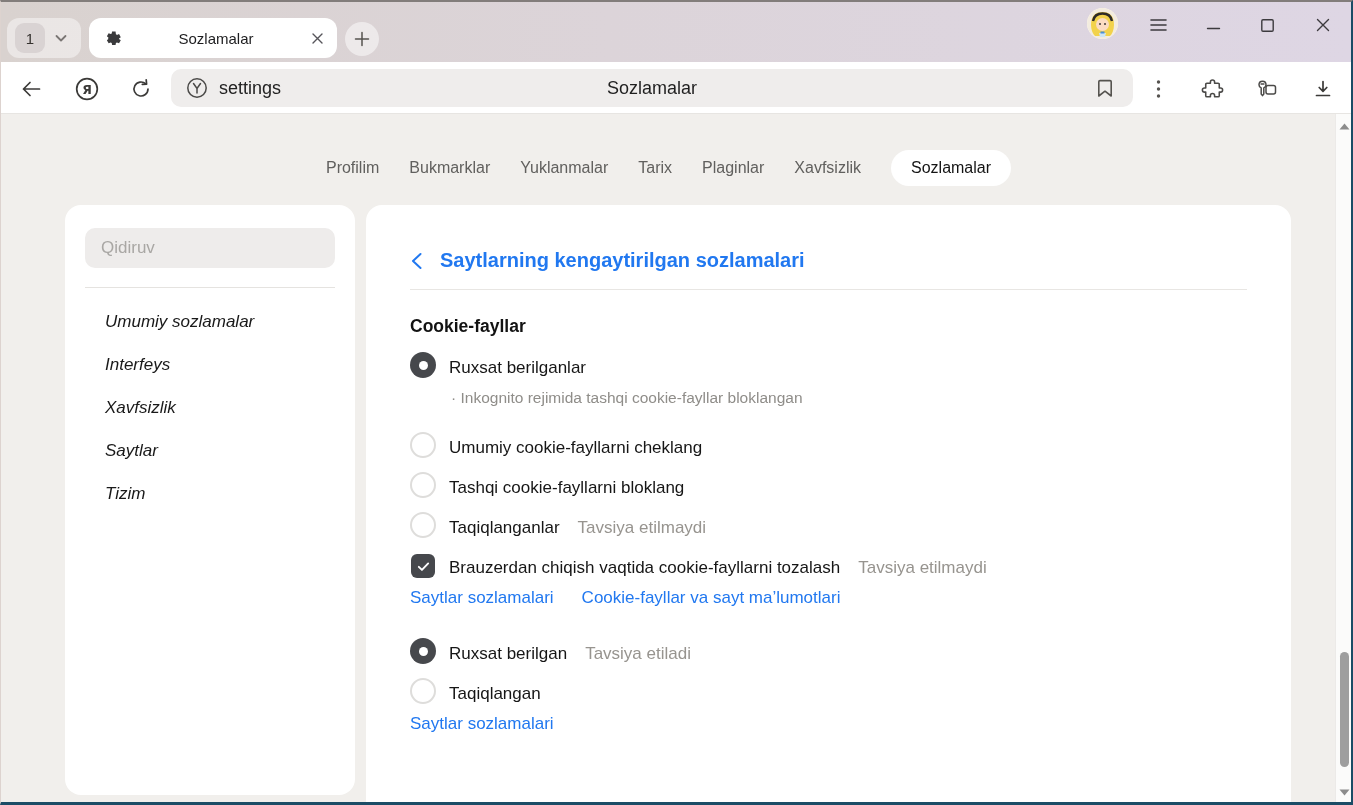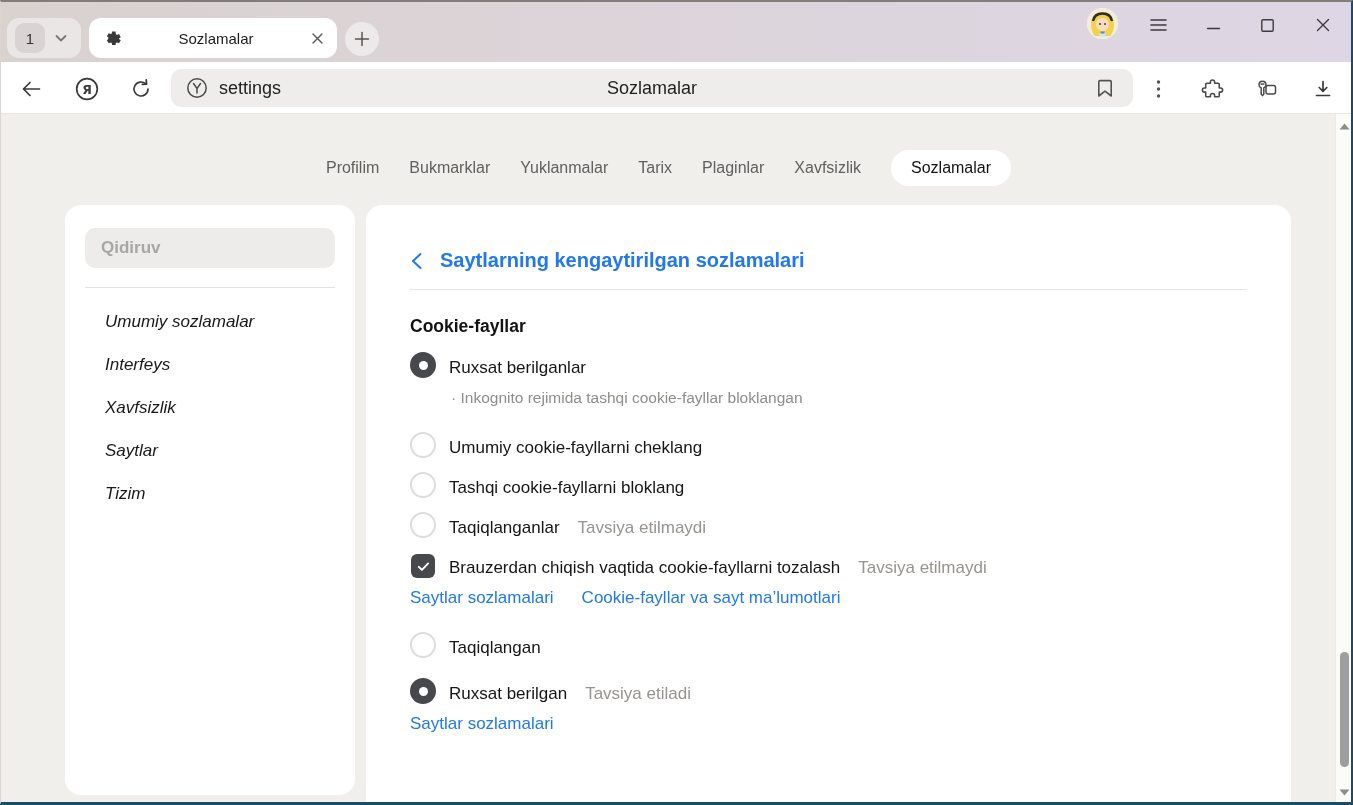--- a/index.html
+++ b/index.html
@@ -88,21 +88,20 @@
   }
 
   .sidebar-card {
     position:absolute; left:64px; top:91px; width:290px; height:590px;
     background:#fff; border-radius:16px; padding:23px 20px 0;
   }
   .search-input {
     width:250px; height:40px; background:#eeeceb; border:none; outline:none;
     border-radius:10px; padding:0 16px; font-size:17px; color:#333;
     font-family:"Liberation Sans","DejaVu Sans",sans-serif;
-    font-weight:bold;
   }
   .search-input::placeholder { color:#a9a7a4; }
   .sidebar-divider { height:1px; background:#e5e3e0; margin-top:19px; }
   .sidebar-list { margin-top:12px;font-style:italic; }
   .sidebar-item {
     height:43px; display:flex; align-items:center;
     padding-left:20px; font-size:17px; color:#191919; cursor:default;
   }
 
   .main-card {
@@ -381,29 +380,29 @@
         </span>
         <span class="opt-label">Brauzerdan chiqish vaqtida cookie-fayllarni tozalash</span>
         <span class="opt-hint">Tavsiya etilmaydi</span>
       </div>
       <div class="links-row">
         <span class="link">Saytlar sozlamalari</span>
         <span class="link">Cookie-fayllar va sayt ma’lumotlari</span>
       </div>
 
 
-      <div class="opt-row">
-        <span class="radio off"></span>
-        <span class="opt-label">Taqiqlangan</span>
-      </div>
       <div class="opt-row js-first">
         <span class="radio on"></span>
         <span class="opt-label">Ruxsat berilgan</span>
         <span class="opt-hint">Tavsiya etiladi</span>
       </div>
+      <div class="opt-row">
+        <span class="radio off"></span>
+        <span class="opt-label">Taqiqlangan</span>
+      </div>
       <div class="links-row">
         <span class="link">Saytlar sozlamalari</span>
       </div>
 
     </div>
   </div>
 
   <div class="scrollbar">
     <div class="scroll-arrow" style="top:4px;">
       <svg width="11" height="7" viewBox="0 0 11 7">

